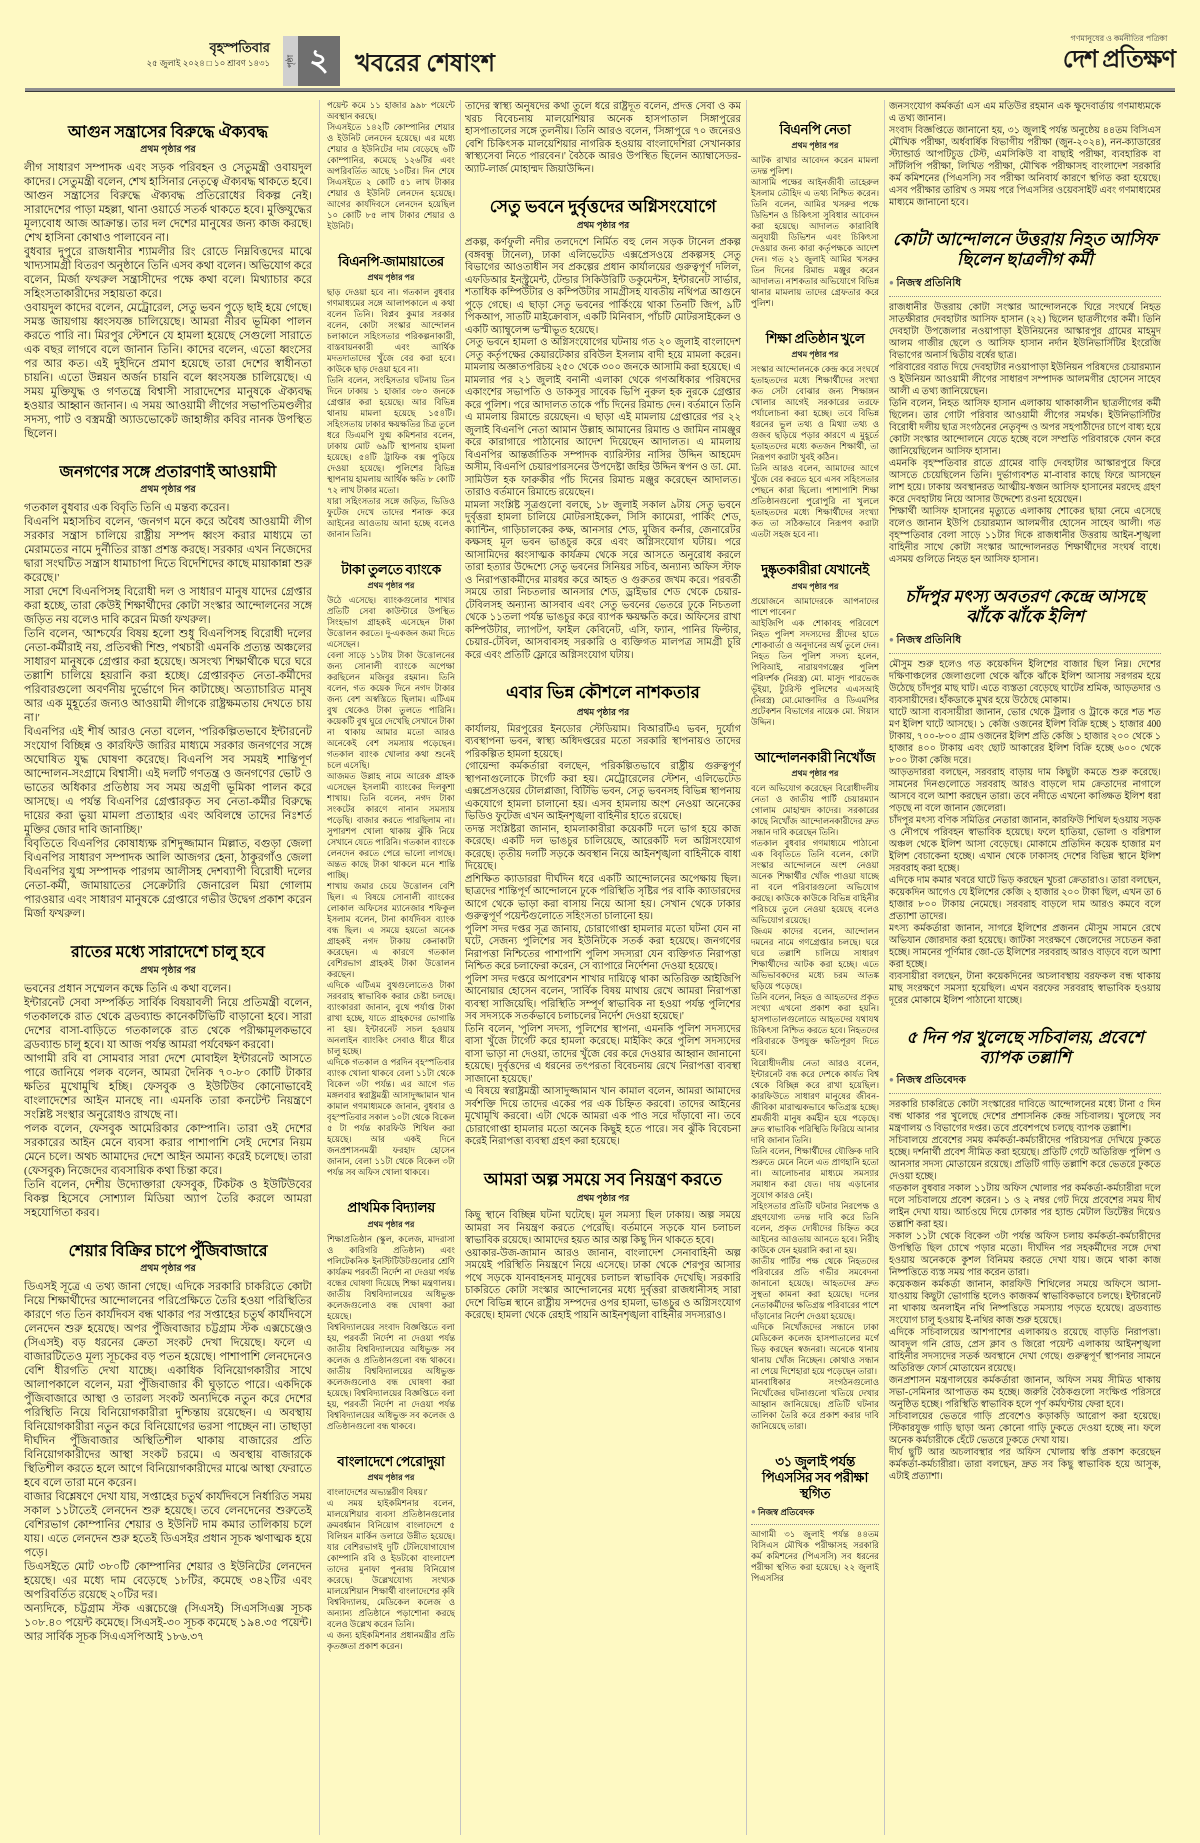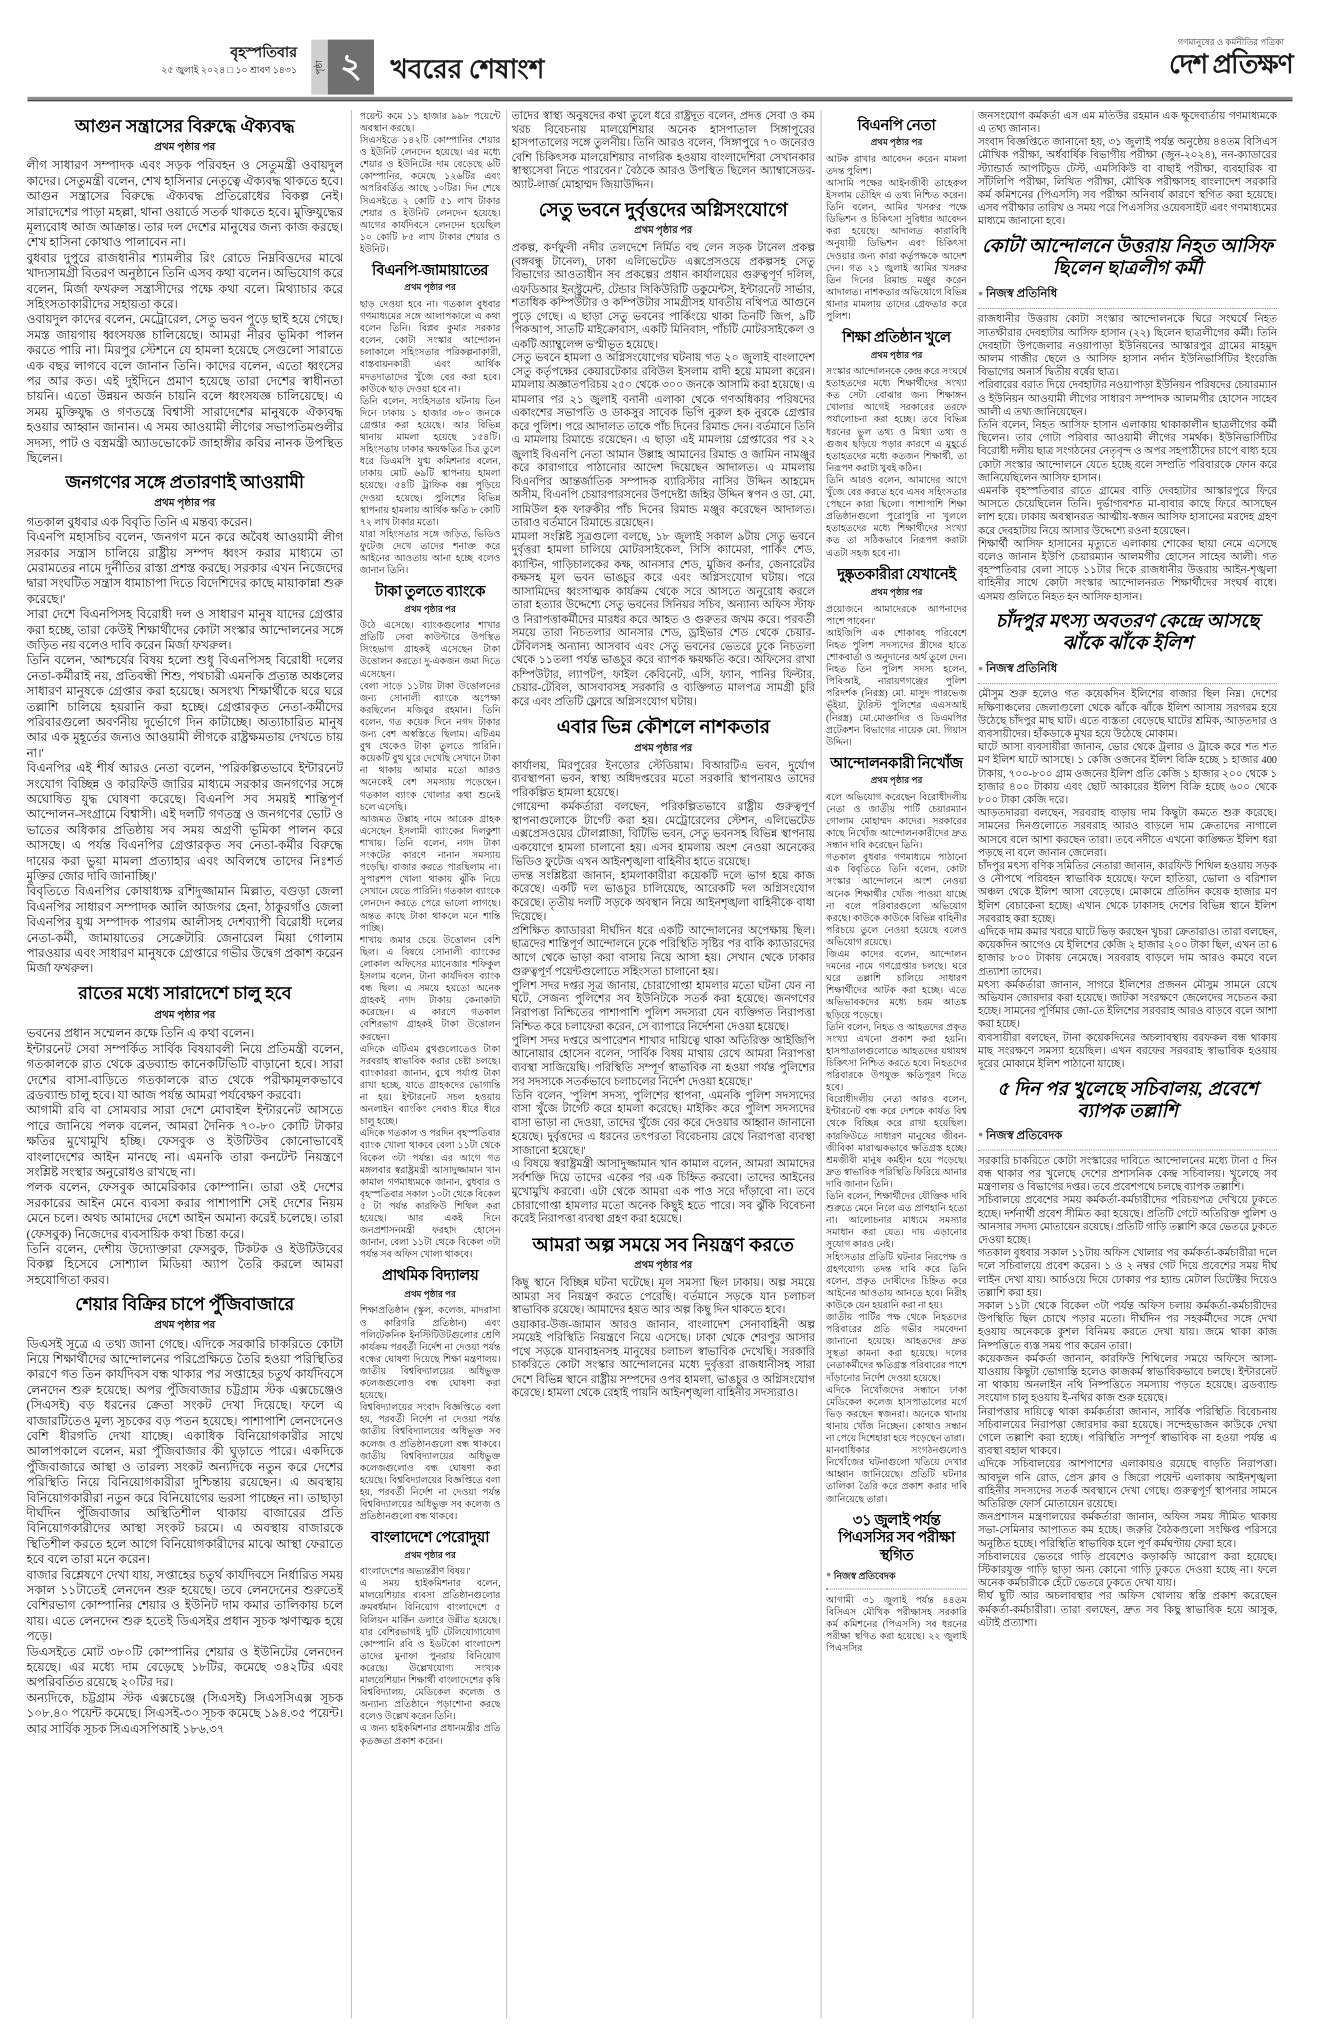--- a/index.html
+++ b/index.html
@@ -1,16 +1,16 @@
 <!DOCTYPE html>
 <html><head>
 <meta charset="utf-8">
 <style>
   html,body{margin:0;padding:0;background:#e8e8e8;}
-  .page{position:relative;width:1200px;height:1843px;background:#ffffff;overflow:hidden;
+  .page{position:relative;width:1200px;height:1843px;background:#fef9c3;overflow:hidden;
         font-family:"Liberation Serif","DejaVu Sans",sans-serif;color:#1a1a1a;}
   
   .masthead{position:absolute;top:36px;left:25px;right:25px;height:50px;}
   .date-block{position:absolute;left:0;top:4px;width:245px;text-align:right;line-height:1.2;}
   .date-day{font-weight:bold;font-size:13px;}
   .date-line{font-size:8.5px;color:#222;margin-top:2px;}
   .pagebox{position:absolute;left:258px;top:0;height:50px;display:flex;}
   .pagebox .strip{width:15px;height:50px;background:#cfcfcf;display:flex;align-items:center;justify-content:center;}
   .pagebox .strip span{writing-mode:vertical-rl;transform:rotate(180deg);font-size:8px;color:#222;}
   .pagebox .numbox{width:42px;height:50px;background:#6f6f6f;color:#fff;display:flex;align-items:center;justify-content:center;
@@ -24,21 +24,21 @@
   .col{position:absolute;top:100px;height:1735px;overflow:hidden;}
   .col-a{left:24px;width:288px;}
   .col-b{left:327px;width:128px;}
   .col-c{left:465px;width:276px;}
   .col-d{left:751px;width:128px;}
   .col-e{left:889px;width:272px;}
   .vsep{position:absolute;top:100px;height:1735px;width:1px;background:#c4c4c4;}
   .vsep1{left:319px;} .vsep2{left:460px;} .vsep3{left:746px;} .vsep4{left:884px;}
   
   .article{margin:0 0 4px 0;}
-  .headline{font-weight:bold;text-align:center;color:#000;margin:6px 0 1px 0;line-height:1.2;}
+  .headline{font-weight:bold;text-align:center;color:#000;margin:22px 0 1px 0;line-height:1.2;}
   .hl-a{font-size:16px;}
   .hl-c{font-size:17px;}
   .hl-e{font-size:17px;font-style:italic;}
   .hl-narrow{font-size:13.5px;letter-spacing:-0.4px;}
   .continued{font-weight:bold;text-align:center;margin:0 0 3px 0;}
   .cont-a{font-size:9.5px;} .cont-c{font-size:9px;} .cont-narrow{font-size:8px;}
   .byline{font-weight:bold;border-bottom:1px dotted #8a8a8a;padding:2px 0 4px 0;margin:2px 0 4px 0;}
   .byline .dot{color:#8a8a8a;font-size:8px;vertical-align:1px;}
   .by-e{font-size:10.5px;} .by-narrow{font-size:8.5px;}
   .paras p{margin:0;text-align:justify;}
@@ -290,21 +290,20 @@
     </section>
     <section class="article">
       <h2 class="headline hl-e">৫ দিন পর খুলেছে সচিবালয়, প্রবেশে ব্যাপক তল্লাশি</h2>
       <div class="byline by-e"><span class="dot">●</span> <span>নিজস্ব প্রতিবেদক</span></div>
       <div class="paras">
           <p>সরকারি চাকরিতে কোটা সংস্কারের দাবিতে আন্দোলনের মধ্যে টানা ৫ দিন বন্ধ থাকার পর খুলেছে দেশের প্রশাসনিক কেন্দ্র সচিবালয়। খুলেছে সব মন্ত্রণালয় ও বিভাগের দপ্তর। তবে প্রবেশপথে চলছে ব্যাপক তল্লাশি।</p>
           <p>সচিবালয়ে প্রবেশের সময় কর্মকর্তা-কর্মচারীদের পরিচয়পত্র দেখিয়ে ঢুকতে হচ্ছে। দর্শনার্থী প্রবেশ সীমিত করা হয়েছে। প্রতিটি গেটে অতিরিক্ত পুলিশ ও আনসার সদস্য মোতায়েন রয়েছে। প্রতিটি গাড়ি তল্লাশি করে ভেতরে ঢুকতে দেওয়া হচ্ছে।</p>
           <p>গতকাল বুধবার সকাল ১১টায় অফিস খোলার পর কর্মকর্তা-কর্মচারীরা দলে দলে সচিবালয়ে প্রবেশ করেন। ১ ও ২ নম্বর গেট দিয়ে প্রবেশের সময় দীর্ঘ লাইন দেখা যায়। আর্চওয়ে দিয়ে ঢোকার পর হ্যান্ড মেটাল ডিটেক্টর দিয়েও তল্লাশি করা হয়।</p>
           <p>সকাল ১১টা থেকে বিকেল ৩টা পর্যন্ত অফিস চলায় কর্মকর্তা-কর্মচারীদের উপস্থিতি ছিল চোখে পড়ার মতো। দীর্ঘদিন পর সহকর্মীদের সঙ্গে দেখা হওয়ায় অনেককে কুশল বিনিময় করতে দেখা যায়। জমে থাকা কাজ নিষ্পত্তিতে ব্যস্ত সময় পার করেন তারা।</p>
           <p>কয়েকজন কর্মকর্তা জানান, কারফিউ শিথিলের সময়ে অফিসে আসা-যাওয়ায় কিছুটা ভোগান্তি হলেও কাজকর্ম স্বাভাবিকভাবে চলছে। ইন্টারনেট না থাকায় অনলাইন নথি নিষ্পত্তিতে সমস্যায় পড়তে হয়েছে। ব্রডব্যান্ড সংযোগ চালু হওয়ায় ই-নথির কাজ শুরু হয়েছে।</p>
-          <p>নিরাপত্তার দায়িত্বে থাকা কর্মকর্তারা জানান, সার্বিক পরিস্থিতি বিবেচনায় সচিবালয়ের নিরাপত্তা জোরদার করা হয়েছে। সন্দেহভাজন কাউকে দেখা গেলে তল্লাশি করা হচ্ছে। পরিস্থিতি সম্পূর্ণ স্বাভাবিক না হওয়া পর্যন্ত এ ব্যবস্থা বহাল থাকবে।</p>
           <p>এদিকে সচিবালয়ের আশপাশের এলাকায়ও রয়েছে বাড়তি নিরাপত্তা। আবদুল গনি রোড, প্রেস ক্লাব ও জিরো পয়েন্ট এলাকায় আইনশৃঙ্খলা বাহিনীর সদস্যদের সতর্ক অবস্থানে দেখা গেছে। গুরুত্বপূর্ণ স্থাপনার সামনে অতিরিক্ত ফোর্স মোতায়েন রয়েছে।</p>
           <p>জনপ্রশাসন মন্ত্রণালয়ের কর্মকর্তারা জানান, অফিস সময় সীমিত থাকায় সভা-সেমিনার আপাতত কম হচ্ছে। জরুরি বৈঠকগুলো সংক্ষিপ্ত পরিসরে অনুষ্ঠিত হচ্ছে। পরিস্থিতি স্বাভাবিক হলে পূর্ণ কর্মঘণ্টায় ফেরা হবে।</p>
           <p>সচিবালয়ের ভেতরে গাড়ি প্রবেশেও কড়াকড়ি আরোপ করা হয়েছে। স্টিকারযুক্ত গাড়ি ছাড়া অন্য কোনো গাড়ি ঢুকতে দেওয়া হচ্ছে না। ফলে অনেক কর্মচারীকে হেঁটে ভেতরে ঢুকতে দেখা যায়।</p>
           <p>দীর্ঘ ছুটি আর অচলাবস্থার পর অফিস খোলায় স্বস্তি প্রকাশ করেছেন কর্মকর্তা-কর্মচারীরা। তারা বলছেন, দ্রুত সব কিছু স্বাভাবিক হয়ে আসুক, এটাই প্রত্যাশা।</p>
         </div>
     </section>
   </div>
 
 </div>
 

